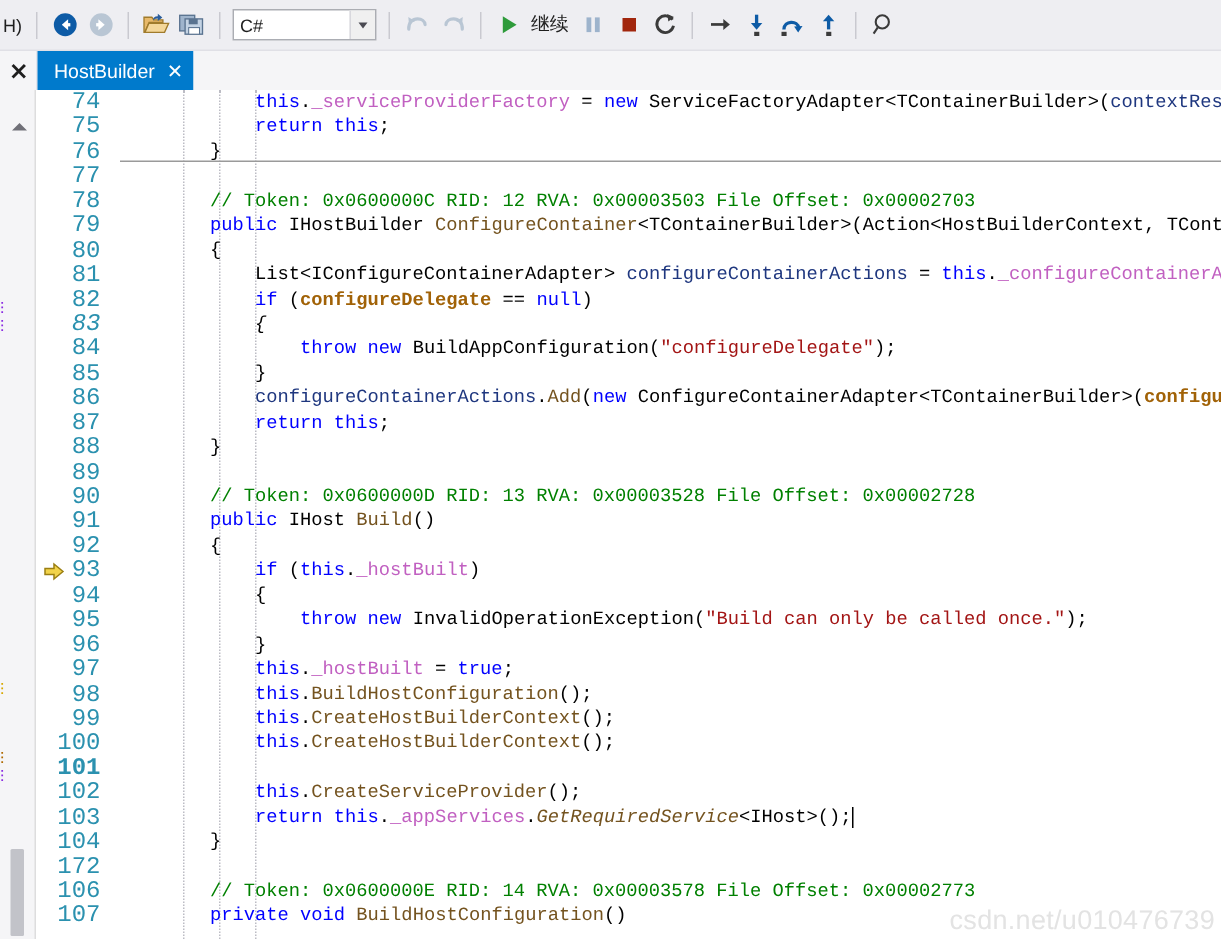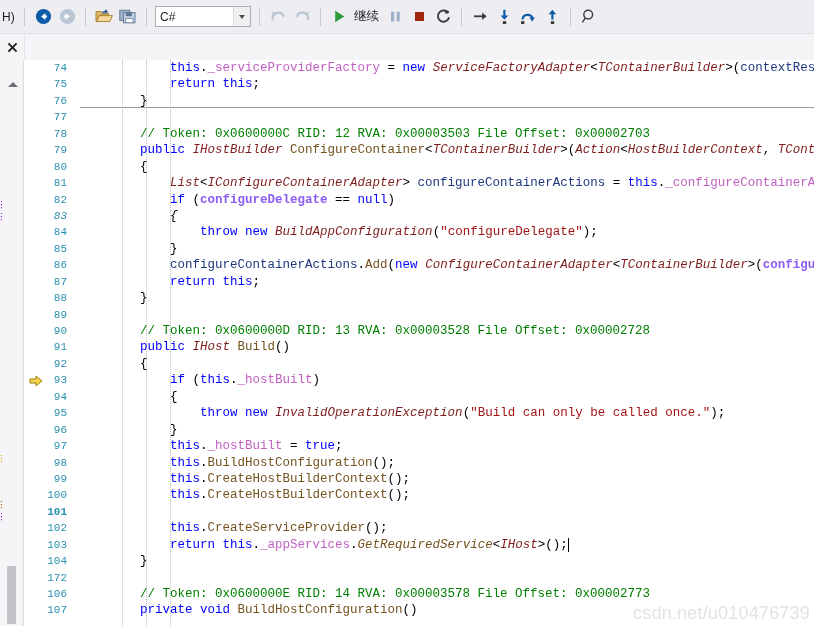--- a/index.html
+++ b/index.html
@@ -219,48 +219,48 @@
     white-space: pre;
     display: block;
   }
   .lnum {
     position: absolute;
     left: 0;
     width: 42px;
     text-align: right;
     color: #2b91af;
     font-family: "Liberation Mono", monospace;
-    font-size: 11px;
+    font-size: 16px;
   }
   .ltext {
     position: absolute;
     left: 55px;
     white-space: pre;
   }
 
   
   .iguide {
     position: absolute;
     top: 0;
     width: 0px;
     height: 566px;
     border-left: 1px dotted #bcbcc4;
   }
 
   
   .k  { color: #0000ff; }              
-  .t  { color: #7f1d1d; font-style: italic; }              
+  .t  { color: #000000; }              
   .s  { color: #a31515; }              
   .c  { color: #008000; }              
   .p  { color: #000000; }              
   .id { color: #1f377f; }              
   .fld{ color: #c160c1; }              
   .m  { color: #74531f; }              
   .mi { color: #74531f; font-style: italic; }
-  .b  { font-weight: bold; color:#8b5cf6; }
+  .b  { font-weight: bold; color:#a16207; }
 
   .hl-line {
     position: absolute;
     background: #fff5a0;
   }
   .cur-line-box {
     position: absolute;
     left: 0;
     width: 789px;
     height: 17px;
@@ -434,20 +434,24 @@
       </svg>
     </div>
   </div>
 
   <div class="tabstrip">
     <div class="tabstrip-closecol">
       <svg width="11" height="11" viewBox="0 0 11 11">
         <line x1="1.4" y1="1.4" x2="9.6" y2="9.6" stroke="#1e1e1e" stroke-width="1.9"></line>
         <line x1="9.6" y1="1.4" x2="1.4" y2="9.6" stroke="#1e1e1e" stroke-width="1.9"></line>
       </svg>
+    </div>
+    <div class="tab-active">
+      <span>HostBuilder</span>
+      <span class="tab-x">✕</span>
     </div>
     <div class="tabstrip-rest"></div>
   </div>
 
   <div class="leftdock">
     <div class="minitri"></div>
     <div class="lv-row" style="top:140px; color:#8a2be2;">⫶</div>
     <div class="lv-row" style="top:152px; color:#8a2be2;">⫶</div>
     <div class="lv-row" style="top:394px; color:#d8a800;">⫶</div>
     <div class="lv-row" style="top:440px; color:#b06a00;">⫶</div>

